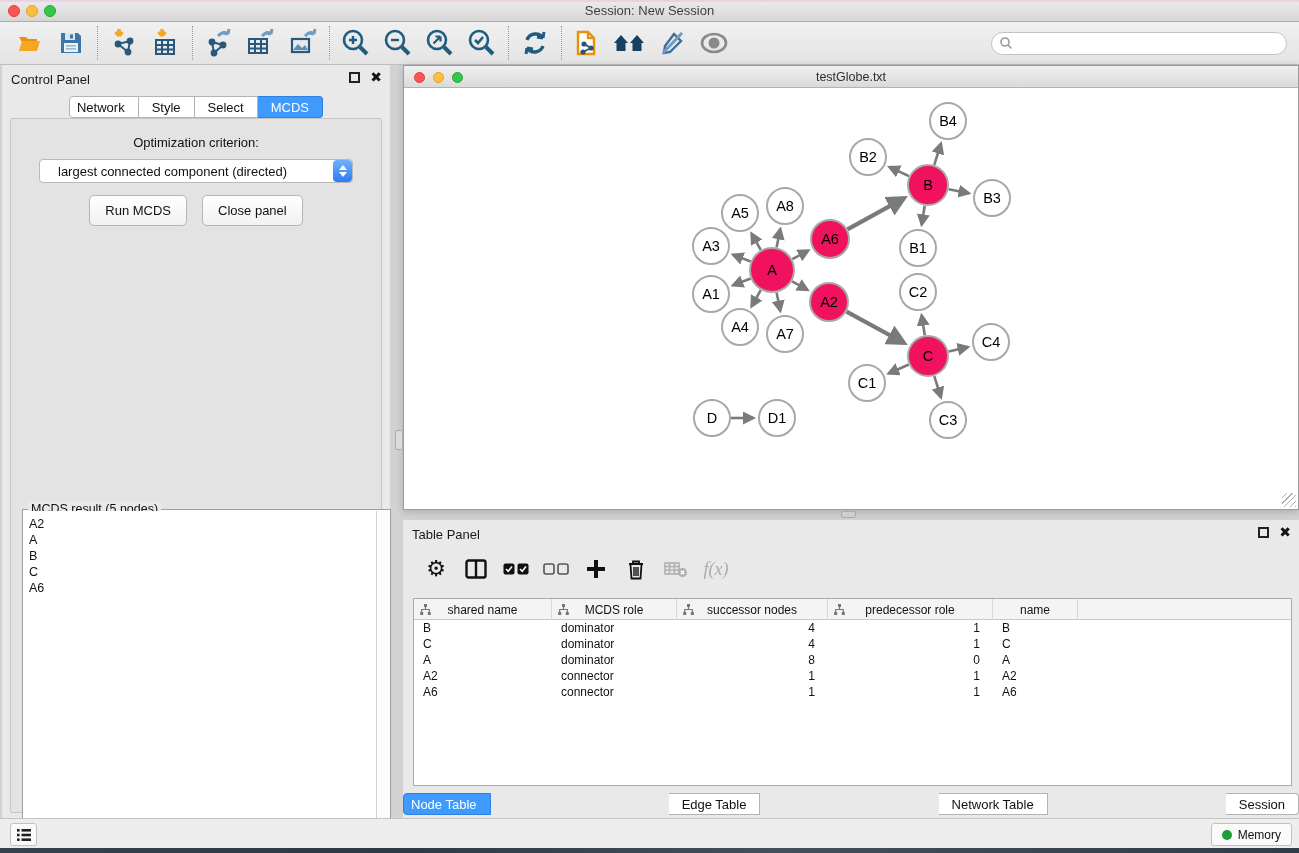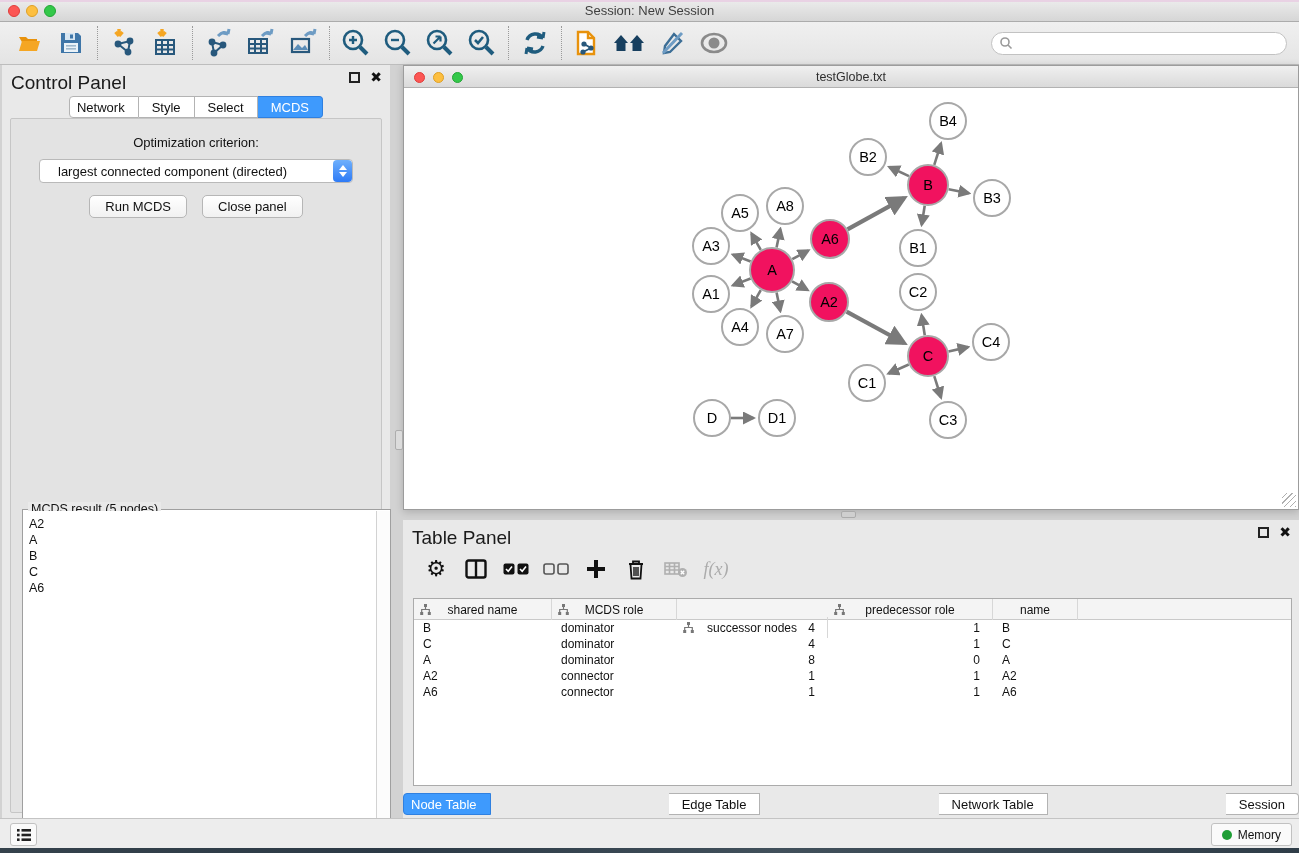--- a/index.html
+++ b/index.html
@@ -24,21 +24,21 @@
     display:flex; align-items:center; padding:0 8px; }
   .tbtn { width:42px; height:38px; display:flex; align-items:center; justify-content:center; cursor:default; }
   .tsep { width:1px; height:34px; border-left:1px dotted #9A9A9A; margin:0 5px; }
   .searchbox { margin-left:auto; margin-right:4px; width:296px; height:23px; background:#FFF;
     border:1px solid #C2C2C2; border-radius:12px; display:flex; align-items:center; padding-left:7px; }
   .searchbox input { border:none; outline:none; flex:1; font-size:12px; background:transparent; height:18px; }
 
   
   .cpanel { position:absolute; left:2px; top:65px; width:388px; height:753px; background:#E9E9E9; }
   .panel-head { position:relative; height:28px; }
-  .panel-head .ptitle { position:absolute; left:9px; top:7px; font-size:19px; color:#1A1A1A; }
+  .panel-head .ptitle { position:absolute; left:9px; top:7px; font-size:13px; color:#1A1A1A; }
   .wicons { position:absolute; right:8px; top:7px; display:flex; gap:10px; align-items:center; }
   .float-ic { width:11px; height:11px; border:2px solid #222; }
   .close-ic { font-size:14px; font-weight:bold; color:#111; line-height:11px; font-family:"DejaVu Sans",sans-serif; }
 
   .cp-tabs { position:absolute; left:0; right:0; top:31px; display:flex; justify-content:center; }
   .tab { height:22px; padding:0 13px; background:#FFF; border:1px solid #B3B3B3; border-left:none;
     font-size:13px; color:#111; display:flex; align-items:center; }
   .tab:first-child { border-left:1px solid #B3B3B3; border-radius:4px 0 0 4px;padding-left:7px; }
   .tab:last-child { border-radius:0 4px 4px 0; }
   .tab.active { background:#3E9AFD; border-color:#2F80E0; color:#FFF; }
@@ -48,21 +48,21 @@
   .opt-label { margin-top:16px; text-align:center; font-size:13px; color:#111; }
   .dropdown { position:relative; margin:9px auto 0; width:314px; height:24px; background:#FFF;
     border:1px solid #B9B9B9; border-radius:4px; display:flex; align-items:center;padding-left:10px; }
   .dropdown .dtext { flex:1; font-size:13px; color:#111; padding-left:8px; white-space:nowrap; overflow:hidden; }
   .stepper { width:19px; height:22px; margin-right:0px; border-radius:4px;
     background:linear-gradient(#6FB0FC,#2E7BF6); display:flex; flex-direction:column;
     align-items:center; justify-content:center; gap:2px; }
   .tri-up { width:0; height:0; border-left:4px solid transparent; border-right:4px solid transparent; border-bottom:5px solid #FFF; }
   .tri-dn { width:0; height:0; border-left:4px solid transparent; border-right:4px solid transparent; border-top:5px solid #FFF; }
   .btn-row { margin-top:12px; display:flex; justify-content:center; gap:15px; }
-  .pbtn { height:23px; padding:0 15px; font-size:13px; color:#111; background:linear-gradient(#FFFFFF,#F1F1F1);
+  .pbtn { height:31px; padding:0 15px; font-size:13px; color:#111; background:linear-gradient(#FFFFFF,#F1F1F1);
     border:1px solid #B6B6B6; border-radius:5px; }
 
   .result-box { position:absolute; left:11px; top:390px; width:369px; height:345px;
     border:1px solid #9F9F9F; background:#FFF; }
   .result-legend { position:absolute; top:-8px; left:5px; background:#E9E9E9; padding:0 3px;
     font-size:12.5px; color:#111; }
   .result-list { position:absolute; inset:1px 14px 1px 1px; background:#FFF; padding:5px 0 0 5px; }
   .result-list div { font-size:12.5px; color:#111; line-height:16px; }
   .result-scroll { position:absolute; top:1px; bottom:1px; right:0; width:14px; background:#FCFCFC; border-left:1px solid #D2D2D2; }
 
@@ -506,21 +506,21 @@
           </div>
           <div class="th" style="width: 125px;">
             <span class="hicon"><svg width="11" height="11" viewBox="0 0 11 11">
                 <path d="M5.5 3 V5.5 M1.7 8 V5.5 H9.3 V8" stroke="#777" stroke-width="1.2" fill="none"></path>
                 <rect x="4" y="0" width="3" height="3" fill="#777"></rect>
                 <rect x="0.2" y="8" width="3" height="3" fill="#777"></rect>
                 <rect x="7.8" y="8" width="3" height="3" fill="#777"></rect>
               </svg></span>
             <span>MCDS role</span>
           </div>
-          <div class="th" style="width: 151px; margin-top: 18px;">
+          <div class="th" style="width: 151px;">
             <span class="hicon"><svg width="11" height="11" viewBox="0 0 11 11">
                 <path d="M5.5 3 V5.5 M1.7 8 V5.5 H9.3 V8" stroke="#777" stroke-width="1.2" fill="none"></path>
                 <rect x="4" y="0" width="3" height="3" fill="#777"></rect>
                 <rect x="0.2" y="8" width="3" height="3" fill="#777"></rect>
                 <rect x="7.8" y="8" width="3" height="3" fill="#777"></rect>
               </svg></span>
             <span>successor nodes</span>
           </div>
           <div class="th" style="width: 165px;">
             <span class="hicon"><svg width="11" height="11" viewBox="0 0 11 11">

